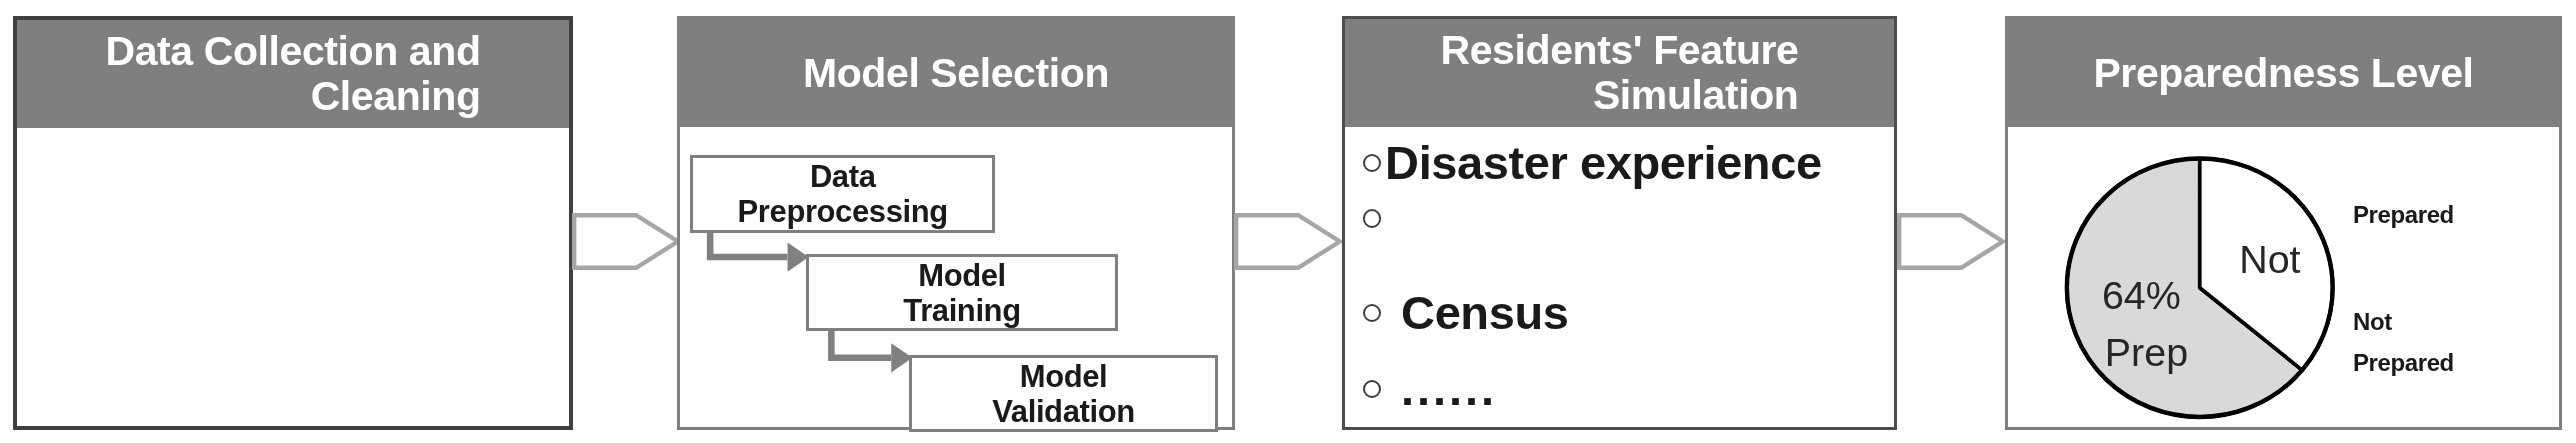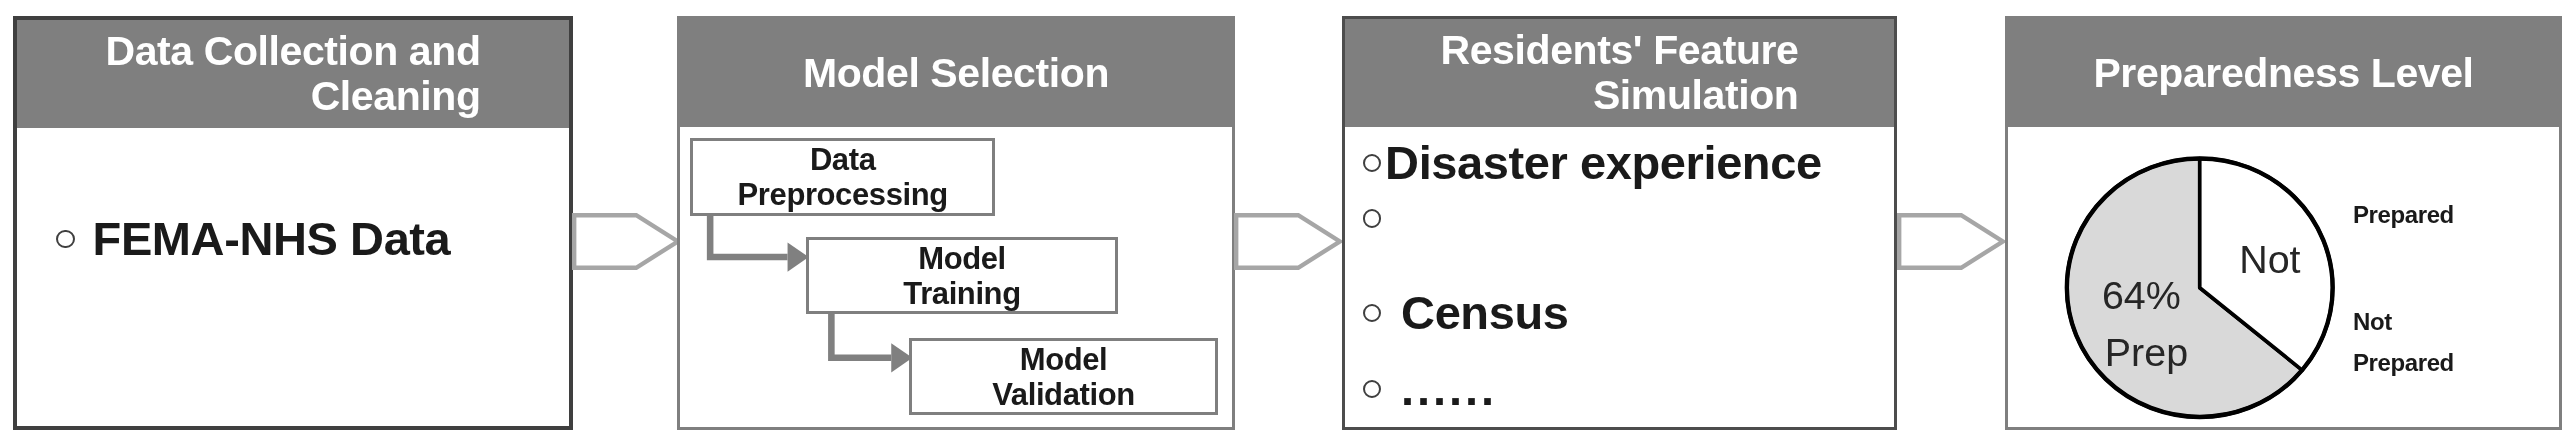--- a/index.html
+++ b/index.html
@@ -13,40 +13,36 @@
   .panel-header{position:absolute;left:0;top:0;width:100%;height:108px;background:#7f7f7f;
       display:flex;align-items:center;justify-content:center;text-align:right;
       color:#ffffff;font-weight:bold;font-size:41px;line-height:45px;white-space:pre-line;
       letter-spacing:-0.4px;}
   .bullet-row{position:absolute;display:flex;align-items:center;}
   .bullet-dot{width:14.6px;height:14.6px;border-radius:50%;border:2.2px solid #3f3f3f;background:#ffffff;
       flex:0 0 auto;}
   .bullet-text{font-weight:bold;font-size:47px;line-height:58px;letter-spacing:-0.4px;white-space:nowrap;}
   .proc-box{position:absolute;background:#ffffff;border:3.7px solid #7f7f7f;box-sizing:border-box;
       display:flex;align-items:center;justify-content:center;text-align:center;
-      font-weight:bold;font-size:31px;line-height:35px;white-space:pre-line;letter-spacing:-0.4px;}
+      font-weight:bold;font-size:31px;line-height:35px;white-space:pre-line;letter-spacing:-0.4px;margin-top:17px;}
   .overlay{position:absolute;left:0;top:0;}
   .flow-arrow{position:absolute;top:213px;width:108px;height:57px;}
   .side-label{position:absolute;font-weight:bold;font-size:24px;line-height:41px;
       white-space:pre-line;letter-spacing:-0.4px;}
   svg text{font-family:"Liberation Sans",sans-serif;}
 </style>
 </head>
 <body>
 
 <div class="stage">
 
   <div class="panel p1">
     <div class="panel-header">
       <span>Data Collection and
 Cleaning</span>
-    </div>
-    <div class="bullet-row" style="left:39px;top:190px;gap:18px;">
-      <span class="bullet-dot"></span>
-      <span class="bullet-text">FEMA-NHS Data</span>
     </div>
   </div>
 
   <svg class="flow-arrow" style="left:572px;" viewBox="0 0 148 78">
     <polygon points="3,3 88,3 145,39 88,75 3,75" fill="#ffffff" stroke="#a6a6a6" stroke-width="6"></polygon>
   </svg>
 
   <div class="panel p2">
     <div class="panel-header">
       <span>Model Selection</span>

